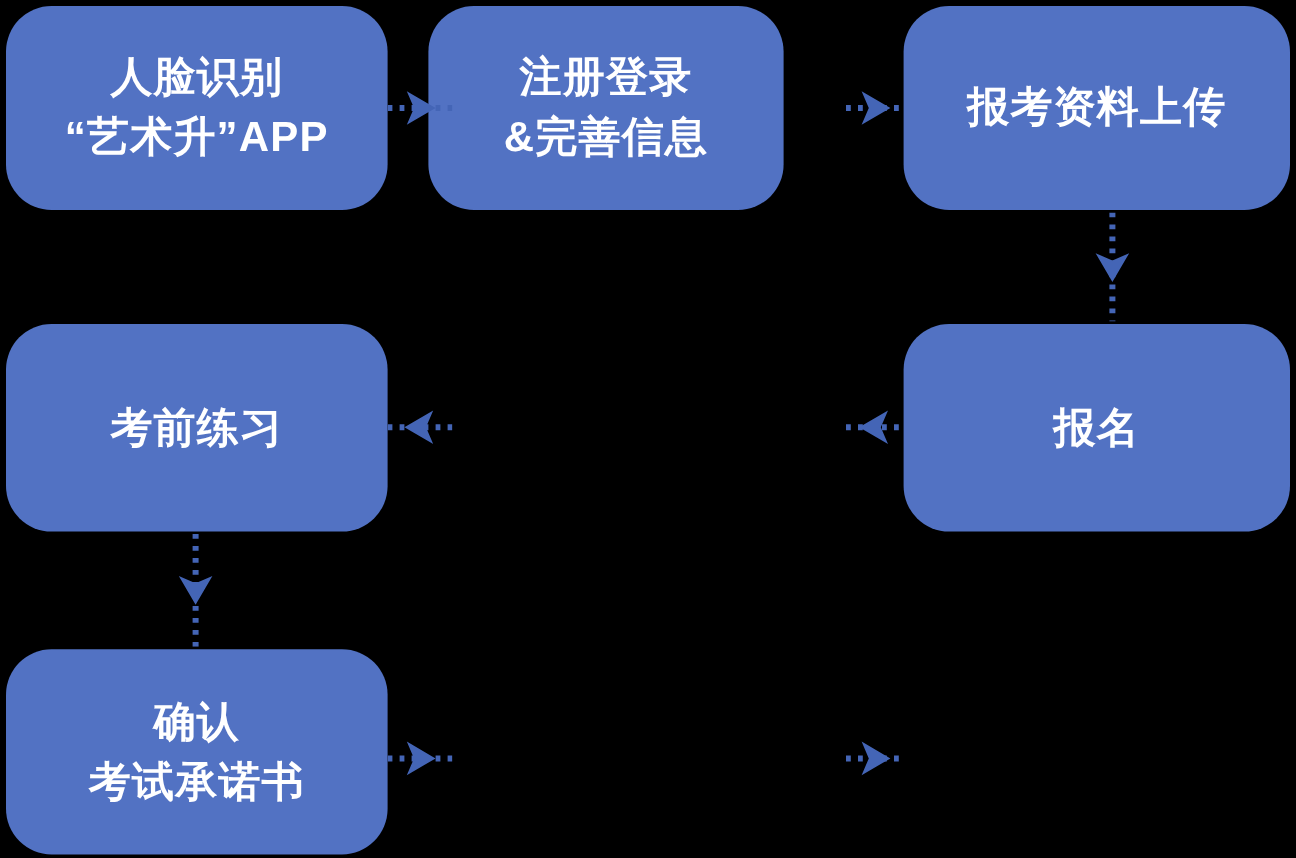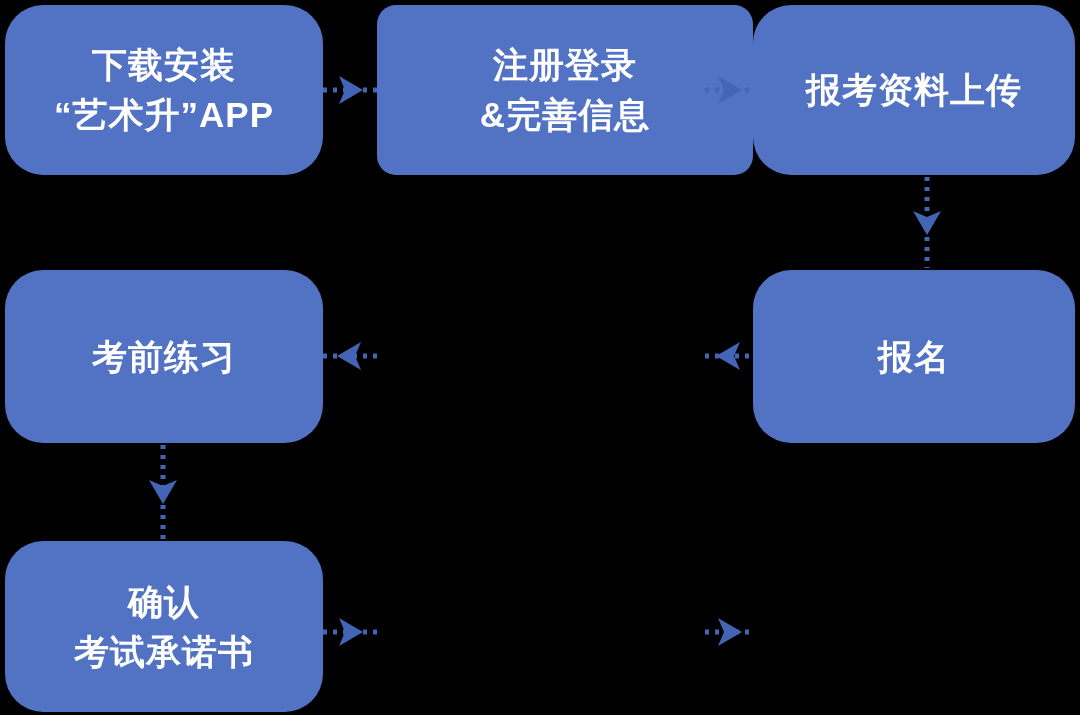--- a/index.html
+++ b/index.html
@@ -31,33 +31,33 @@
     font-weight:700;
     line-height:1.42;
     letter-spacing:1px;
     white-space:pre-line;
   }
   
   .r1{top:5px;height:170px;}
   .r2{top:270px;height:173px;justify-content:center;}
   .r3{top:541px;height:171px;}
   .c1{left:5px;width:318px;}
-  .c2{left:377px;width:376px;border-radius:19px;}
+  .c2{left:357px;width:296px;}
   .c3{left:753px;width:322px;}
   .arrow{position:absolute;display:block;}
   .arrow line{stroke:var(--arrow);stroke-width:5;stroke-dasharray:4 6;}
   .arrow polygon{fill:var(--arrow);}
 </style>
 </head>
 <body>
 
 <div class="canvas">
 
   <div class="node r1 c1">
-    <span class="node-label">下载安装
+    <span class="node-label">人脸识别
 “艺术升”APP</span>
   </div>
   <div class="node r1 c2">
     <span class="node-label">注册登录
 &amp;完善信息</span>
   </div>
   <div class="node r1 c3">
     <span class="node-label">报考资料上传</span>
   </div>
 

